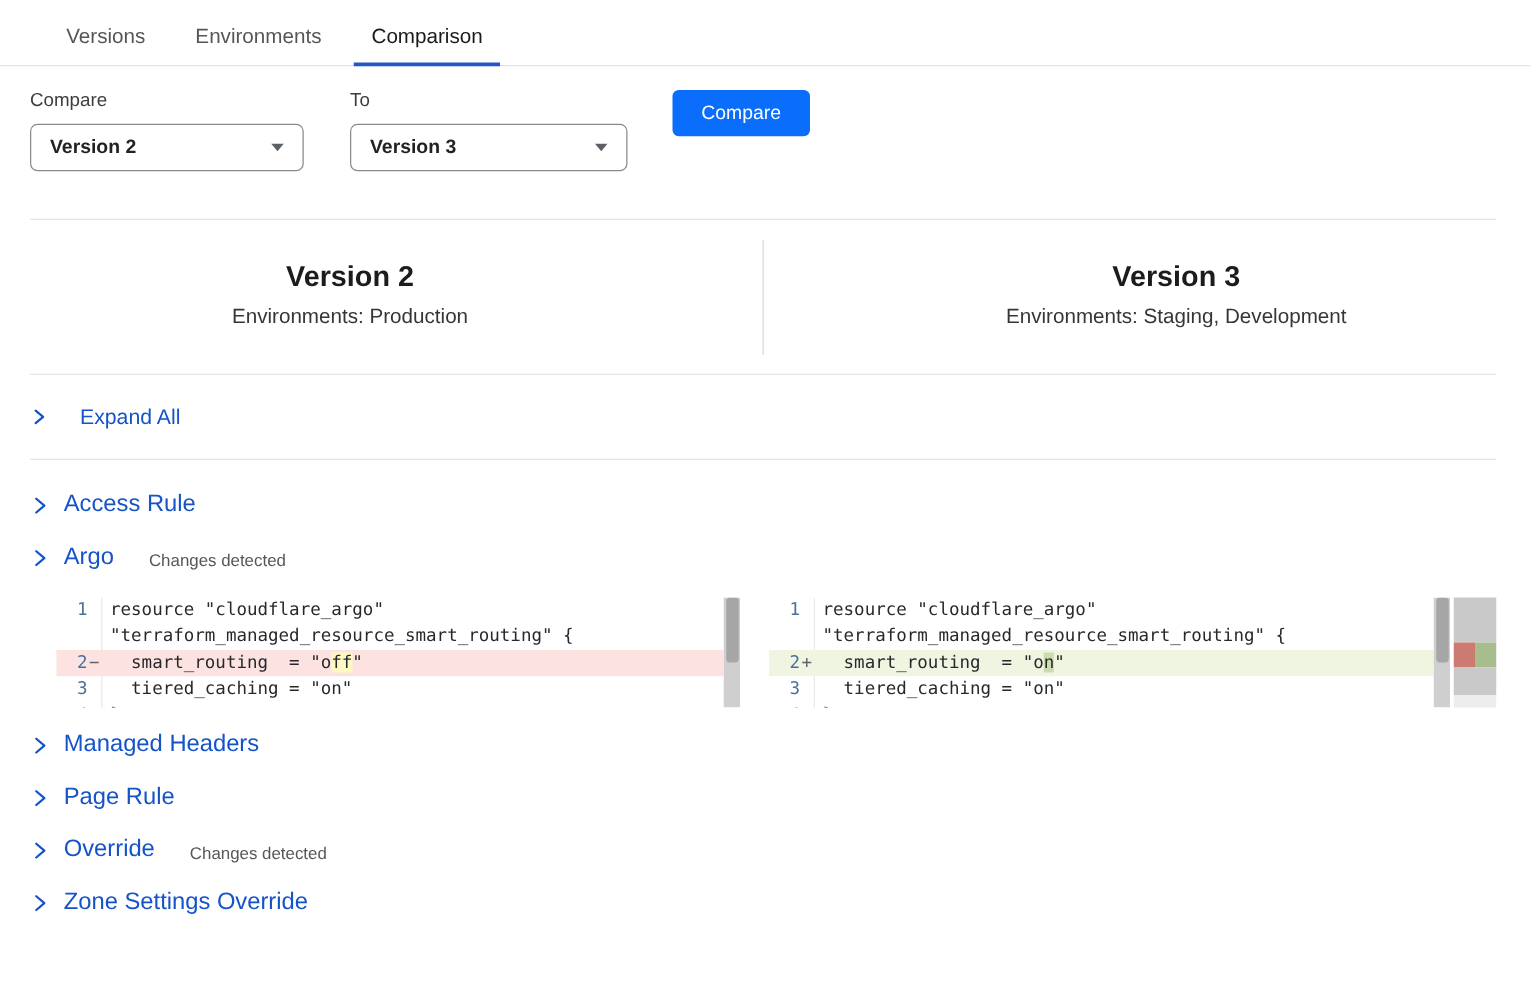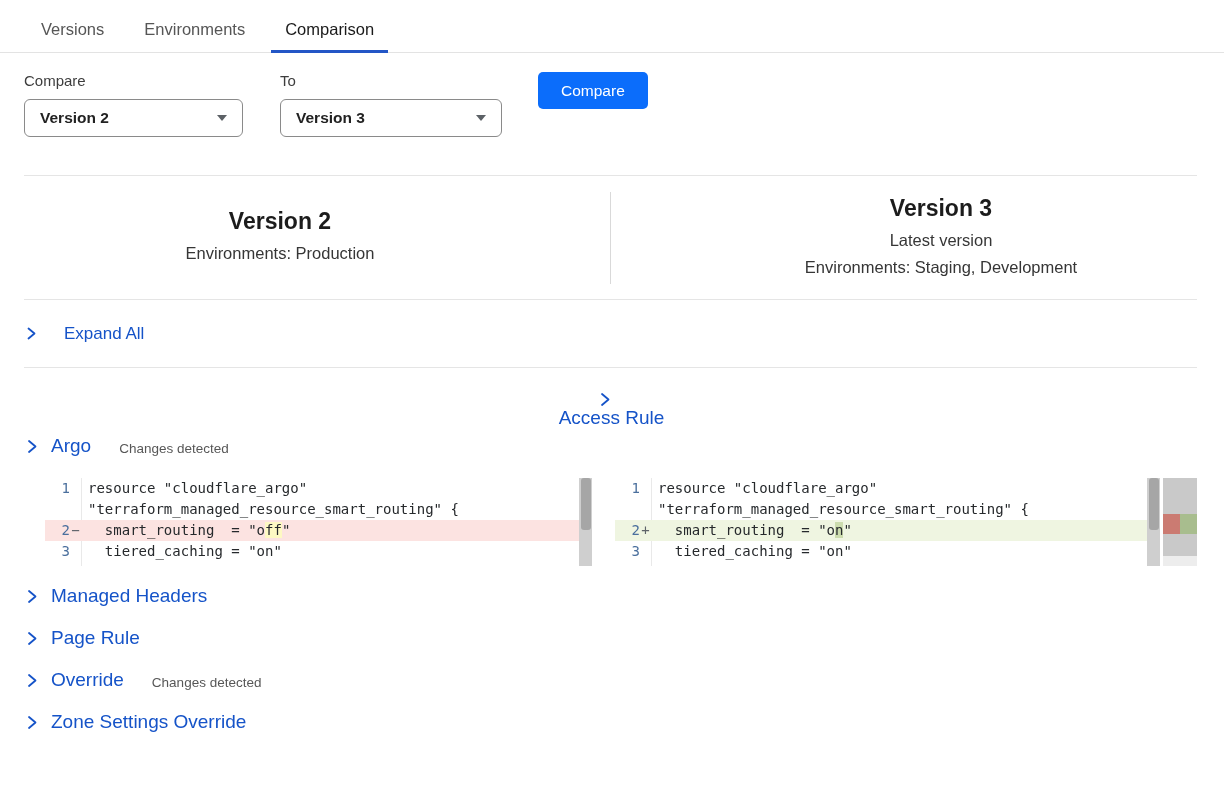--- a/index.html
+++ b/index.html
@@ -4,21 +4,21 @@
 <style>
   * { box-sizing: border-box; }
   html, body { margin: 0; padding: 0; }
   body {
     width: 1224px; height: 788px; background: #ffffff;
     font-family: "Liberation Sans", "DejaVu Sans", sans-serif;
     color: #1f1f1f; overflow: hidden;
   }
 
   
-  .tabbar { display: flex; gap: 12px; padding: 18px 27px 0 27px; border-bottom: 1px solid #e3e3e3; }
+  .tabbar { display: flex; gap: 12px; padding: 18px 27px 0 39px; border-bottom: 1px solid #e3e3e3; }
   .tab { padding: 2px 14px 13px 14px; font-size: 16.5px; color: #565656; cursor: pointer; }
   .tab.active { color: #1a1a1a; font-weight: 500; padding-bottom: 10px; border-bottom: 3px solid #2356c6; margin-bottom: -1px; }
 
   
   .form-row { display: flex; align-items: flex-start; margin: 19px 27px 0 24px; }
   .field { display: flex; flex-direction: column; }
   .field-label { font-size: 15px; color: #3d3d3d; margin-bottom: 10px; }
   .select {
     height: 38px; border: 1px solid #8a8a8a; border-radius: 6px; background: #fff;
     display: flex; align-items: center; justify-content: space-between;
@@ -50,21 +50,21 @@
 
   
   .expand-row {
     display: flex; align-items: center; gap: 14px; height: 68px;
     margin: 0 27px 0 24px; padding-left: 2px; border-bottom: 1px solid #e5e5e5; cursor: pointer;
   }
   .expand-label { font-size: 17px; color: #1553c8; }
 
   
   .section-row { display: flex; align-items: center; margin: 18px 27px 0 24px; padding-left: 2px; height: 24px; cursor: pointer; }
-  .section-row.first { margin-top: 24px; flex-direction: column; }
+  .section-row.first { margin-top: 24px; }
   .section-chev { margin-right: 13px; display: flex; align-items: center; }
   .section-label { font-size: 19px; color: #1553c8; }
   .section-badge { font-size: 13.5px; color: #575757; margin-left: 28px; padding-top: 4px; }
 
   
   .diff-wrap { display: flex; margin: 20px 27px 18px 45px; height: 88px; }
   .panel { display: flex; height: 88px; overflow: hidden; }
   .panel.left  { width: 547px; margin-right: 23px; }
   .panel.right { width: 545px; margin-right: 3px; }
   .code-area {
@@ -122,21 +122,20 @@
 <hr class="divider after-form">
 
 <div class="version-band">
   <div class="vcol left">
     <div class="vtitle">Version 2</div>
     <div class="vsub">Environments: Production</div>
   </div>
   <div class="vsep"></div>
   <div class="vcol right">
     <div class="vtitle">Version 3</div>
-    <div class="vsub">Latest version</div>
     <div class="vsub">Environments: Staging, Development</div>
   </div>
 </div>
 
 <div class="expand-row">
   <span class="section-chev">
     <svg width="11" height="13" viewBox="0 0 11 13">
         <path d="M2.5 1.5 L8.5 6.5 L2.5 11.5" fill="none" stroke="#1553c8" stroke-width="1.8" stroke-linecap="round" stroke-linejoin="round"></path>
       </svg>
   </span>

